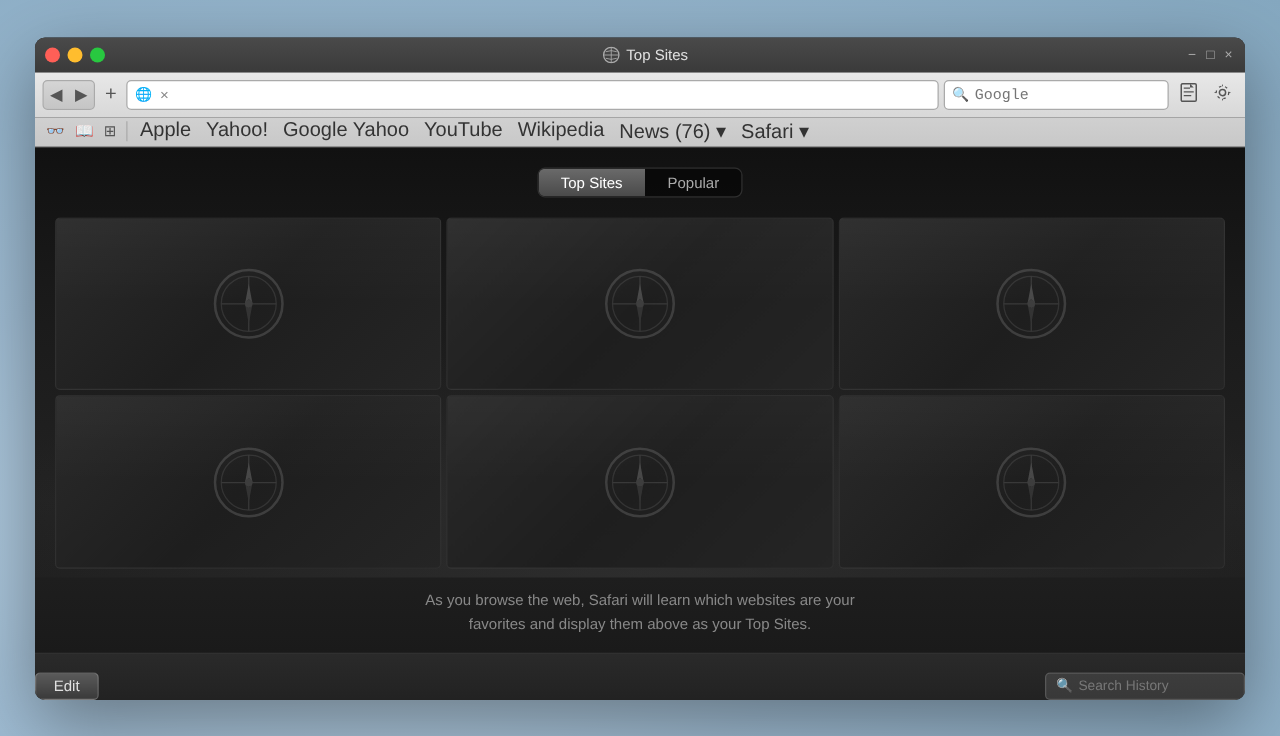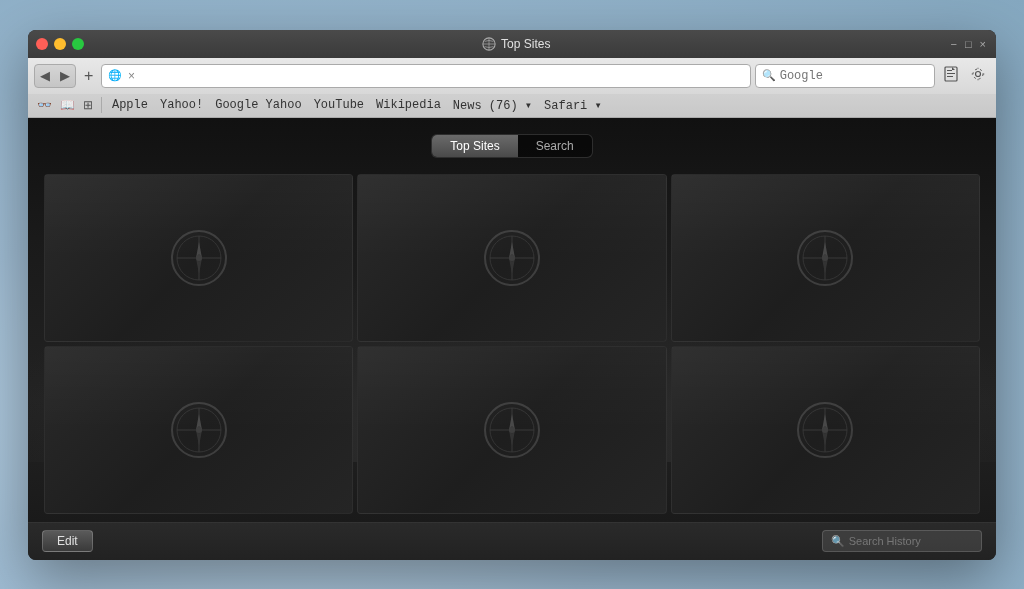--- a/index.html
+++ b/index.html
@@ -227,28 +227,27 @@
     }
 
     .bookmarks-divider {
       width: 1px;
       height: 16px;
       background: #aaa;
       margin: 0 3px;
     }
 
     .bookmark-link {
-      font-size: 12px;
+      font-size: 16px;
       color: #333;
       text-decoration: none;
       padding: 0 5px;
       border-radius: 3px;
       cursor: pointer;
       white-space: nowrap;
-      font-family: Liberation Mono, monospace;
     }
 
     
     .main-content {
       flex: 1;
       background: linear-gradient(to bottom, #111 0%, #1a1a1a 30%, #222 70%, #1a1a1a 100%);
       display: flex;
       flex-direction: column;
       align-items: center;
       position: relative;
@@ -340,23 +339,23 @@
       line-height: 1.6;
       padding: 8px 0 12px;
       z-index: 2;
     }
 
     
     .bottom-bar {
       background: linear-gradient(to bottom, #2a2a2a, #222);
       height: 38px;
       display: flex;
-      align-items: center;
+      align-items: flex-end;
       justify-content: space-between;
-      padding: 0 14px;
+      padding: 0 0;
       flex-shrink: 0;
       border-top: 1px solid rgba(255,255,255,0.08);
     }
 
     .edit-btn {
       background: linear-gradient(to bottom, #5a5a5a, #3a3a3a);
       border: 1px solid rgba(255,255,255,0.2);
       color: #e0e0e0;
       font-size: 12px;
       padding: 3px 14px;
@@ -460,21 +459,21 @@
     <span class="bookmark-link">YouTube</span>
     <span class="bookmark-link">Wikipedia</span>
     <span class="bookmark-link">News (76) ▾</span>
     <span class="bookmark-link">Safari ▾</span>
   </div>
 
   <div class="main-content">
 
     <div class="tab-switcher">
       <button class="tab-btn active">Top Sites</button>
-      <button class="tab-btn inactive">Search</button>
+      <button class="tab-btn inactive">Popular</button>
     </div>
 
     <div class="sites-grid">
       <div class="site-card">
         <svg class="safari-compass" width="60" height="60" viewBox="0 0 60 60">
           <circle cx="30" cy="30" r="27" fill="none" stroke="#888" stroke-width="2"></circle>
           <circle cx="30" cy="30" r="22" fill="none" stroke="#666" stroke-width="1"></circle>
           <line x1="30" y1="8" x2="30" y2="52" stroke="#777" stroke-width="1"></line>
           <line x1="8" y1="30" x2="52" y2="30" stroke="#777" stroke-width="1"></line>
           <polygon points="30,14 33,30 30,26 27,30" fill="#aaa"></polygon>
@@ -532,20 +531,24 @@
           <circle cx="30" cy="30" r="22" fill="none" stroke="#666" stroke-width="1"></circle>
           <line x1="30" y1="8" x2="30" y2="52" stroke="#777" stroke-width="1"></line>
           <line x1="8" y1="30" x2="52" y2="30" stroke="#777" stroke-width="1"></line>
           <polygon points="30,14 33,30 30,26 27,30" fill="#aaa"></polygon>
           <polygon points="30,46 33,30 30,34 27,30" fill="#666"></polygon>
           <circle cx="30" cy="30" r="3" fill="#888"></circle>
         </svg>
       </div>
     </div>
 
+    <div class="info-text">
+      <div>As you browse the web, Safari will learn which websites are your</div>
+      <div>favorites and display them above as your Top Sites.</div>
+    </div>
 
   </div>
 
   <div class="bottom-bar">
     <button class="edit-btn">Edit</button>
     <div class="search-history-bar">
       <span style="color:#777; font-size:11px;">🔍</span>
       <input type="text" placeholder="Search History" style="">
     </div>
   </div>

